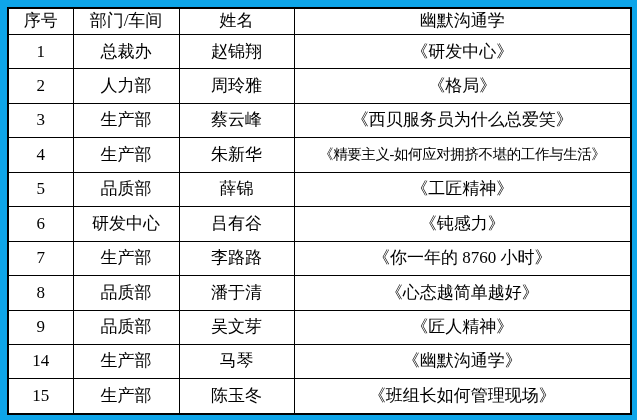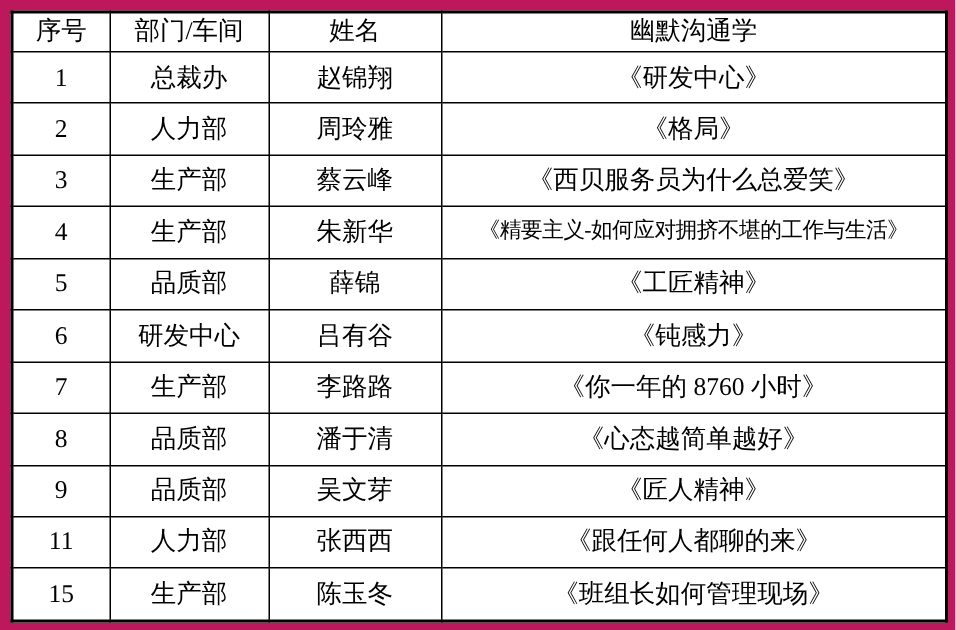--- a/index.html
+++ b/index.html
@@ -8,21 +8,21 @@
     width: 637px;
     height: 420px;
     background: #ffffff;
     font-family: "Liberation Serif", "DejaVu Serif", serif;
     color: #000000;
   }
   .page {
     position: relative;
     width: 637px;
     height: 420px;
-    background: #be185d;
+    background: #0ea5e9;
     overflow: hidden;
   }
   table.readings {
     position: absolute;
     left: 7px;
     top: 7px;
     width: 623px;
     height: 408px;
     border-collapse: collapse;
     table-layout: fixed;
@@ -128,29 +128,29 @@
   </tr>
 
   <tr>
     <td>9</td>
     <td>品质部</td>
     <td>吴文芽</td>
     <td>《匠人精神》</td>
   </tr>
 
 
-  <tr>
-    <td>11</td>
-    <td>人力部</td>
-    <td>张西西</td>
-    <td>《跟任何人都聊的来》</td>
-  </tr>
 
 
 
+  <tr>
+    <td>14</td>
+    <td>生产部</td>
+    <td>马琴</td>
+    <td>《幽默沟通学》</td>
+  </tr>
 
   <tr>
     <td>15</td>
     <td>生产部</td>
     <td>陈玉冬</td>
     <td>《班组长如何管理现场》</td>
   </tr>
 </tbody>
   </table>
 </div>

